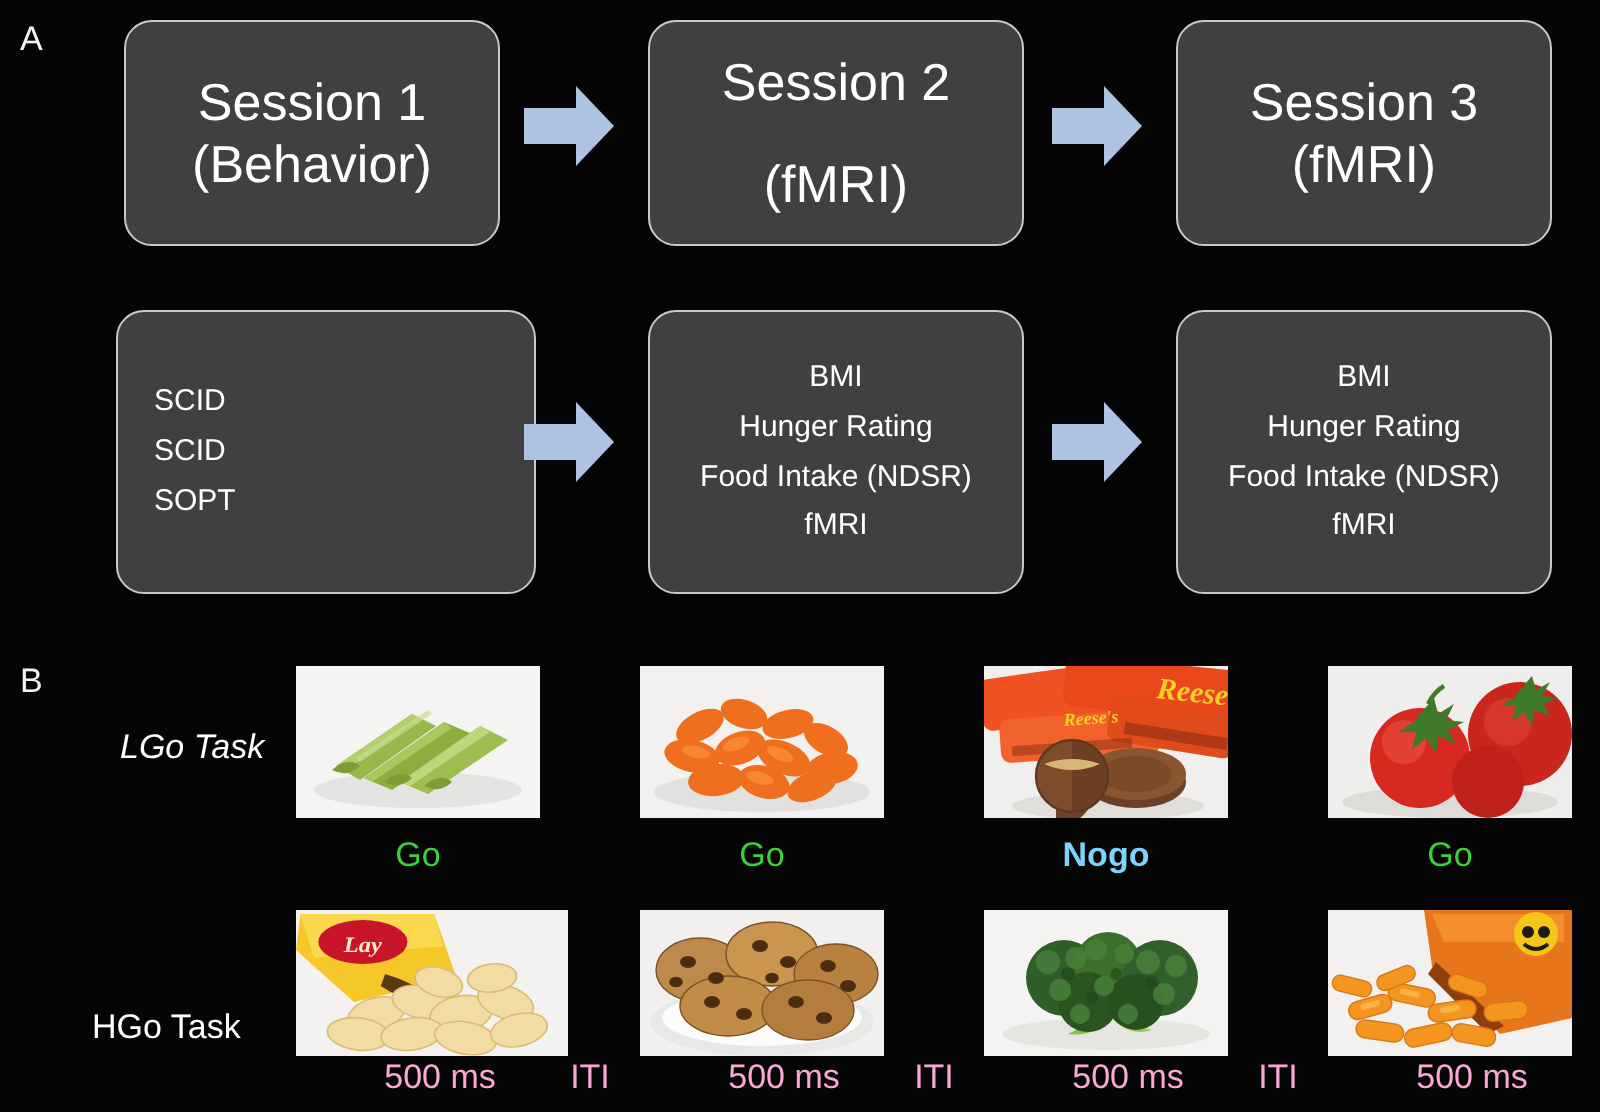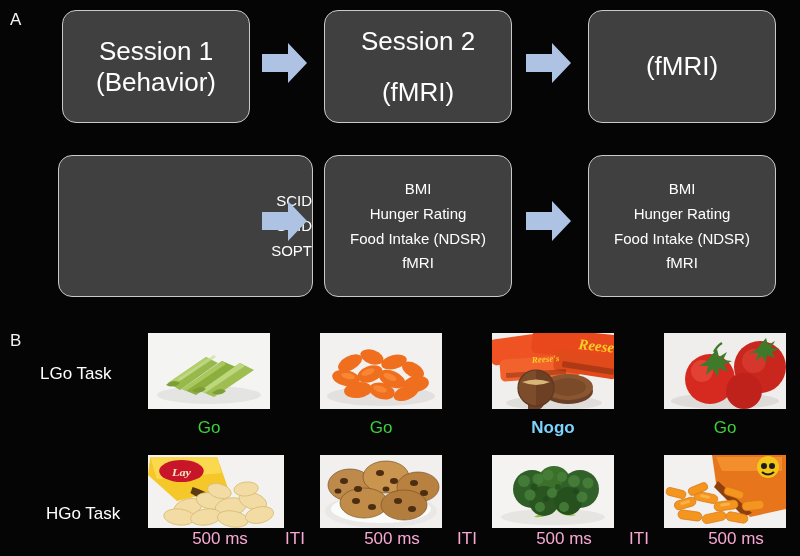--- a/index.html
+++ b/index.html
@@ -21,21 +21,21 @@
   .abox{
     position:absolute;border:1.6px solid #c9c9c9;border-radius:14px;
     background:#404040;display:flex;flex-direction:column;
     align-items:center;justify-content:center;text-align:center;
     color:#fff;line-height:1.18;
   }
   .abox.r1{font-size:26px;}
   .abox.r2{font-size:15px;}
   .abox .ln{display:block;white-space:nowrap;}
   .abox.r2 .ln{margin:3.5px 0;}
-  .abox.left-al{align-items:flex-end;padding-left:63px;}
+  .abox.left-al{align-items:flex-start;padding-left:18px;}
 
   
   #box-s1{left:62px;top:10px;width:186px;height:111px;}
   #box-s2{left:324px;top:10px;width:186px;height:111px;gap:20px;}
   #box-s3{left:588px;top:10px;width:186px;height:111px;}
   
   #box-m1{left:58px;top:155px;width:190px;height:140px;}
   #box-m2{left:324px;top:155px;width:186px;height:140px;}
   #box-m3{left:588px;top:155px;width:186px;height:140px;}
 
@@ -44,21 +44,21 @@
   .arrow svg{display:block;}
   #arrow-1{left:262px;top:42px;}
   #arrow-2{left:526px;top:42px;}
   #arrow-3{left:262px;top:200px;}
   #arrow-4{left:526px;top:200px;}
 
   
   .task-label{
     position:absolute;font-size:17px;color:#fff;white-space:nowrap;
   }
-  #label-lgo{left:40px;top:364px;}
+  #label-lgo{left:60px;top:364px;font-style:italic;}
   #label-hgo{left:46px;top:504px;}
 
   .stim{
     position:absolute;background:#f2f2f0;overflow:hidden;
     border:0;
   }
   .stim .art{width:100%;height:100%;display:block;}
 
   .cue{
     position:absolute;font-size:17px;text-align:center;white-space:nowrap;
@@ -104,20 +104,21 @@
 
   <div class="abox r1" id="box-s1">
     <span class="ln">Session 1</span>
     <span class="ln">(Behavior)</span>
   </div>
   <div class="abox r1" id="box-s2">
     <span class="ln">Session 2</span>
     <span class="ln">(fMRI)</span>
   </div>
   <div class="abox r1" id="box-s3">
+    <span class="ln">Session 3</span>
     <span class="ln">(fMRI)</span>
   </div>
 
   <div class="arrow" id="arrow-1">
     <svg width="46" height="42" viewBox="0 0 46 42" aria-hidden="true">
       <polygon points="0,12 26,12 26,1 45,21 26,41 26,30 0,30" fill="#aec3e3"></polygon>
     </svg>
   </div>
   <div class="arrow" id="arrow-2">
     <svg width="46" height="42" viewBox="0 0 46 42" aria-hidden="true">

